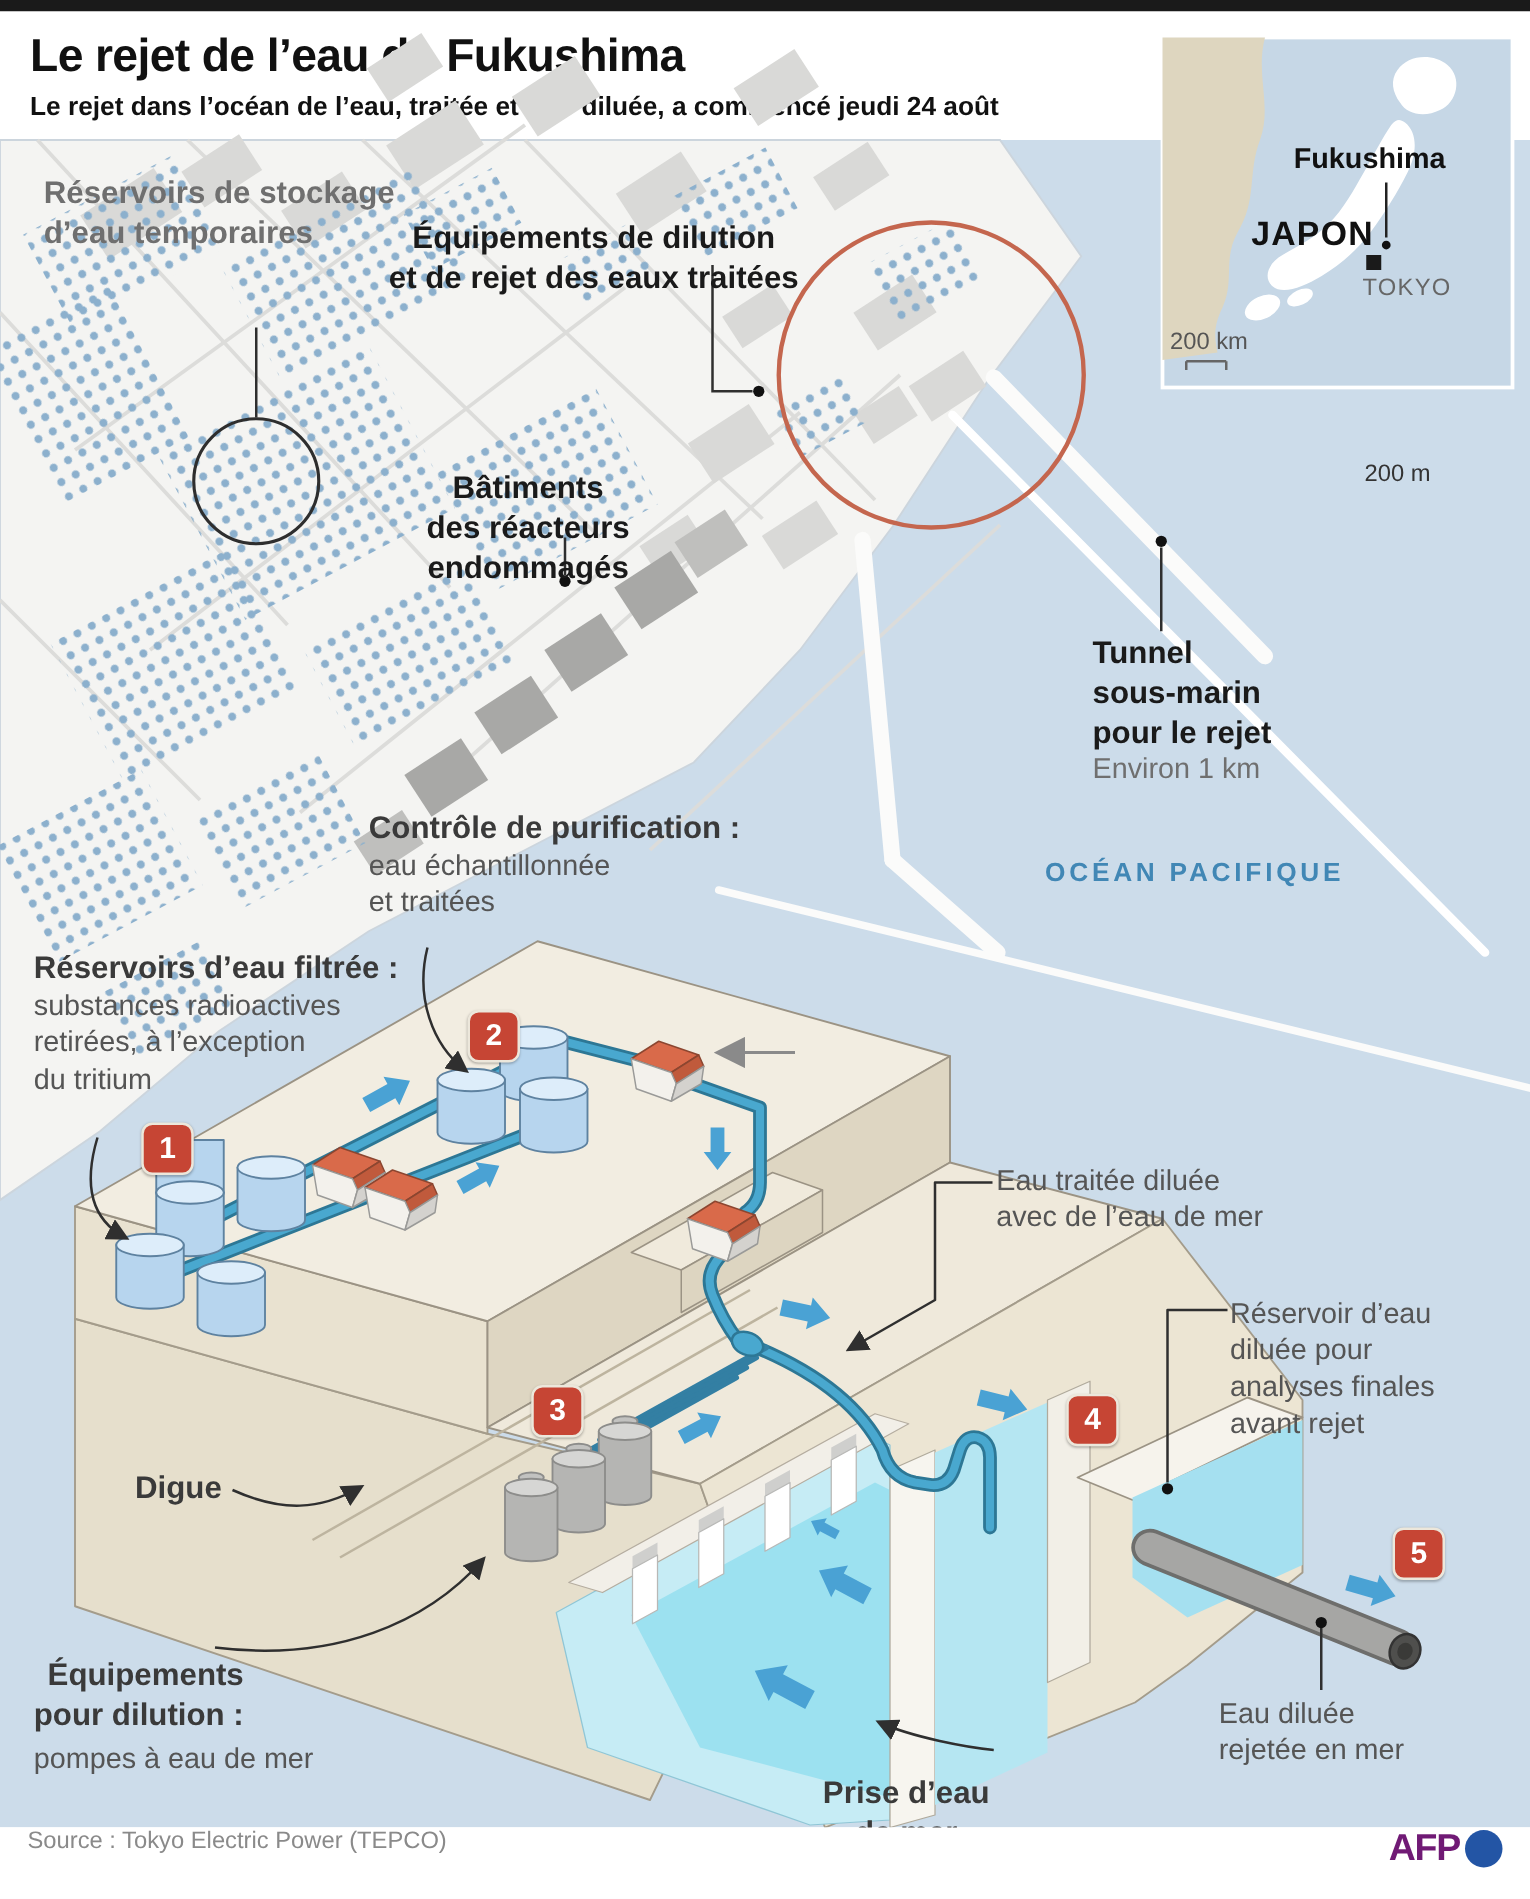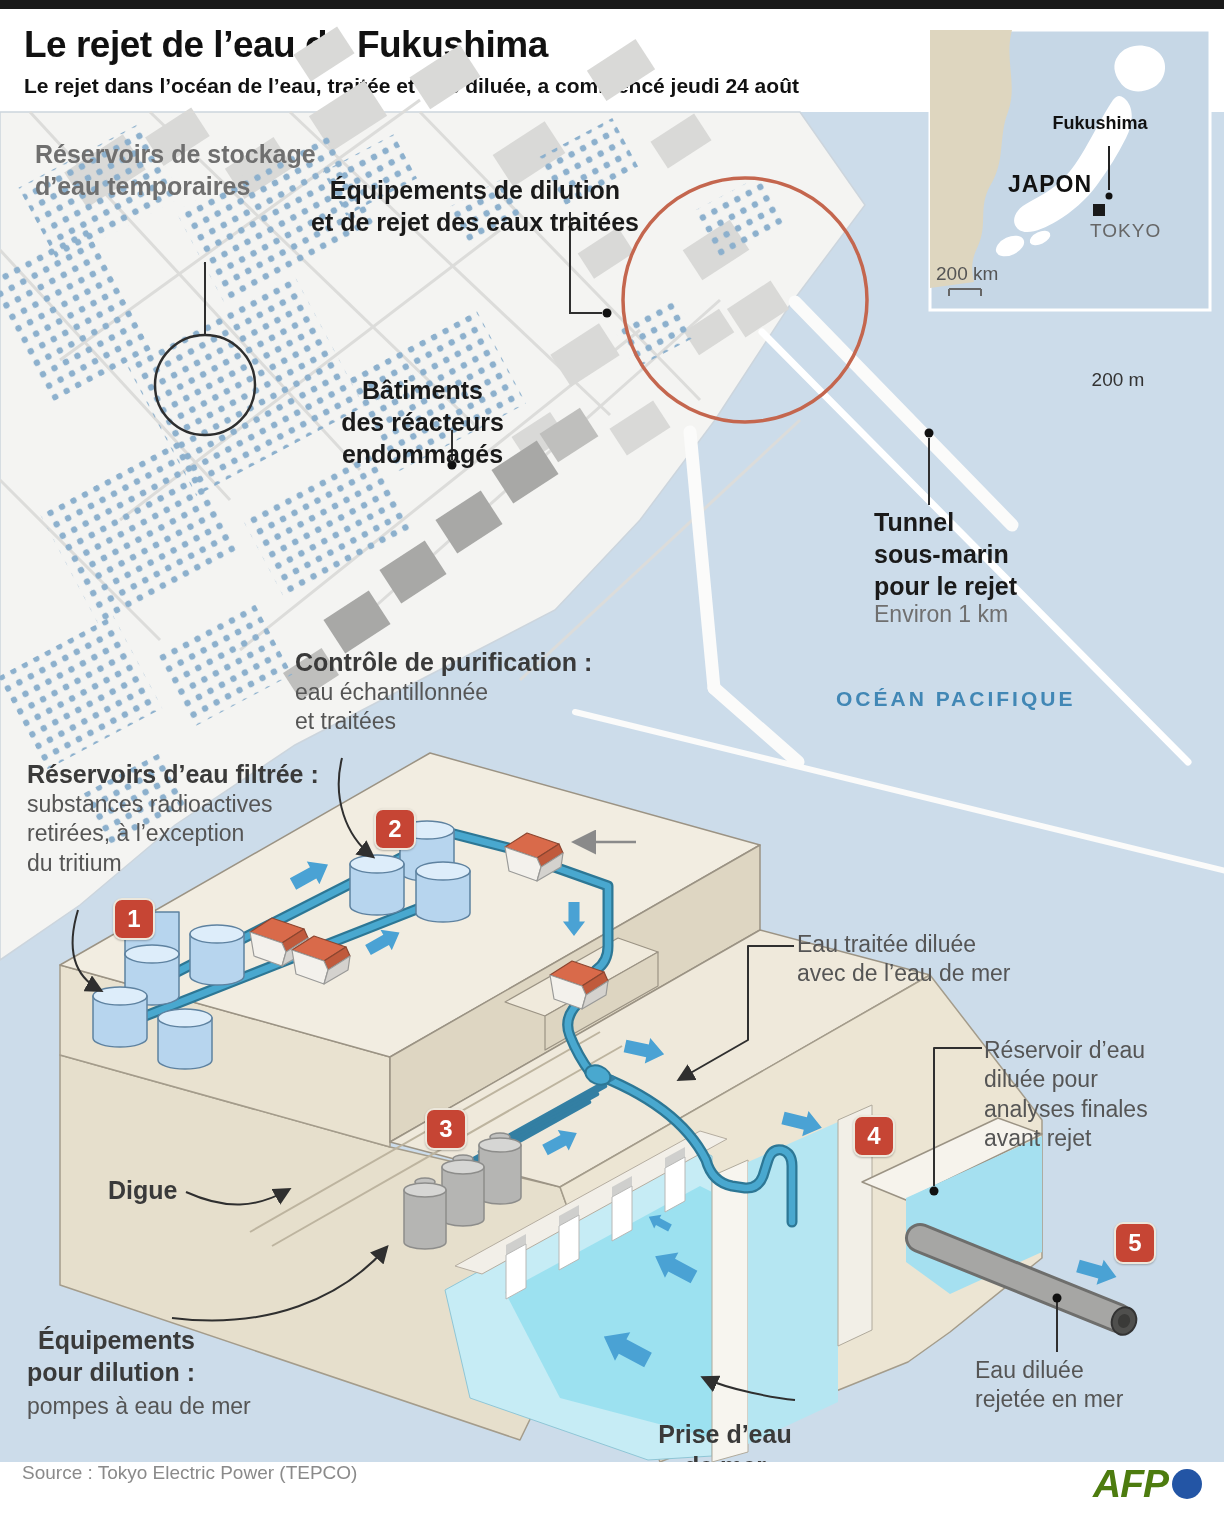--- a/index.html
+++ b/index.html
@@ -19,21 +19,21 @@
   .ocean{color:#4187b5;font-weight:bold;font-size:21px;letter-spacing:3px;}
   .scaletxt{font-size:19px;color:#333;}
   .inset-b{font-weight:bold;color:#111;}
   .badge{position:absolute;width:38px;height:38px;border-radius:9px;background:#c64534;
          border:2px solid #ece7db;color:#fff;font-size:24px;font-weight:bold;
          display:flex;align-items:center;justify-content:center;box-shadow:0 1px 2px rgba(0,0,0,.25);}
   .footer{position:absolute;left:0;top:1462px;width:1224px;height:57px;background:#fff;
           display:flex;align-items:flex-start;justify-content:space-between;padding:0 22px;box-sizing:border-box;}
   .source{font-size:19px;color:#8a8a8a;}
   .afp{display:flex;align-items:center;gap:4px;}
-  .afp-text{font-size:39px;font-weight:bold;font-style:italic;color:#4d7c0f;letter-spacing:-1px;}
+  .afp-text{font-size:30px;font-weight:bold;color:#701a75;letter-spacing:-1px;}
   .afp-dot{width:30px;height:30px;border-radius:50%;background:#2355a5;display:inline-block;}
 </style>
 </head>
 <body>
 
 <div class="stage">
 
   <div class="topbar"></div>
   <div class="title">Le rejet de l’eau de Fukushima</div>
   <div class="subtitle">Le rejet dans l’océan de l’eau, traitée et très diluée, a commencé jeudi 24 août</div>
@@ -323,22 +323,22 @@
   <div class="lbl b dark s25 ctr" style="left:330px;top:336px;width:185px;">Bâtiments
 des réacteurs
 endommagés</div>
   <div class="lbl b dark s25" style="left:874px;top:506px;">Tunnel
 sous-marin
 pour le rejet</div>
   <div class="lbl gray" style="left:874px;top:600px;">Environ 1 km</div>
   <div class="lbl ocean" style="left:836px;top:686px;">OCÉAN PACIFIQUE</div>
   <div class="lbl scaletxt ctr" style="left:1056px;top:330px;width:124px;">200 m</div>
 
-  <div class="lbl inset-b" style="left:1035px;top:112px;width:130px;text-align:center;font-size:18px;">Fukushima</div>
-  <div class="lbl inset-b" style="left:1000px;top:170px;width:100px;text-align:center;font-size:23px;letter-spacing:1px;">JAPON</div>
+  <div class="lbl inset-b" style="left:1035px;top:112px;width:130px;text-align:left;font-size:23px;">Fukushima</div>
+  <div class="lbl inset-b" style="left:1000px;top:170px;width:100px;text-align:center;font-size:27px;letter-spacing:1px;">JAPON</div>
   <div class="lbl" style="left:1090px;top:219px;font-size:19px;color:#666;letter-spacing:1px;">TOKYO</div>
   <div class="lbl" style="left:936px;top:262px;font-size:19px;color:#555;">200 km</div>
 
   <div class="lbl b md s25" style="left:27px;top:758px;">Réservoirs d’eau filtrée :</div>
   <div class="lbl" style="left:27px;top:790px;">substances radioactives
 retirées, à l’exception
 du tritium</div>
   <div class="lbl b md s25" style="left:295px;top:646px;">Contrôle de purification :</div>
   <div class="lbl" style="left:295px;top:678px;">eau échantillonnée
 et traitées</div>

